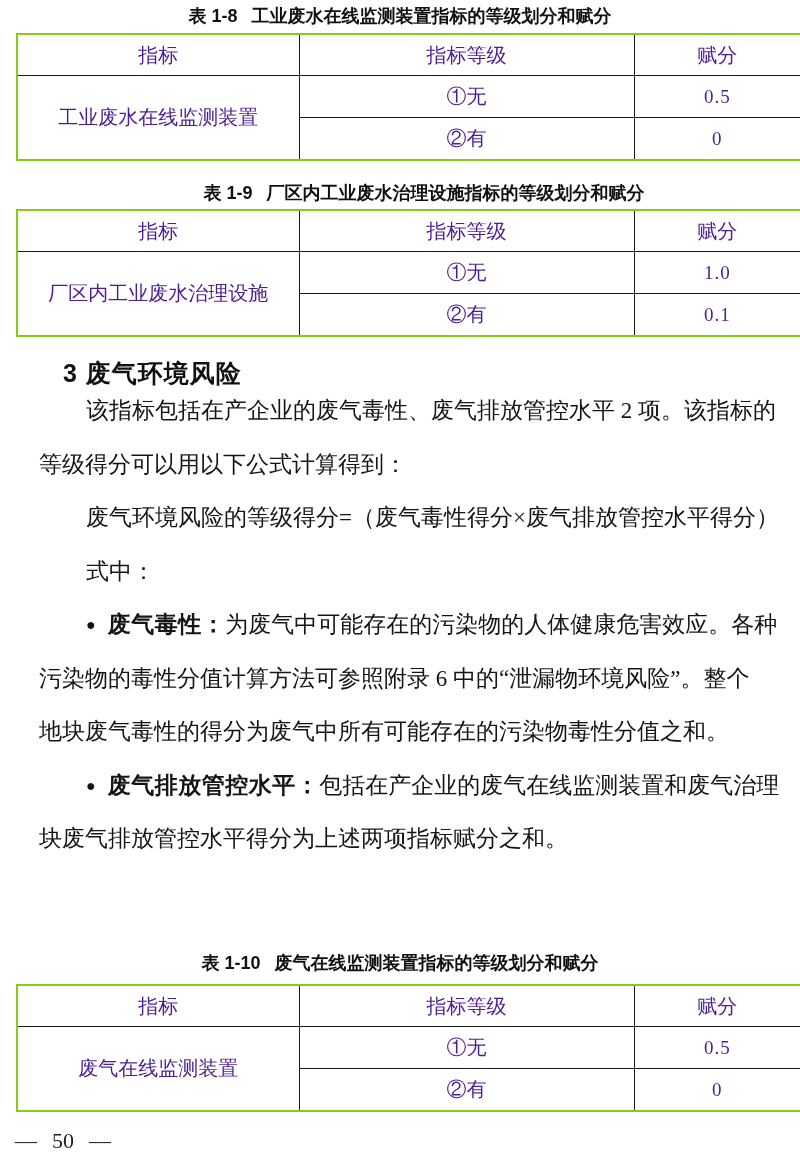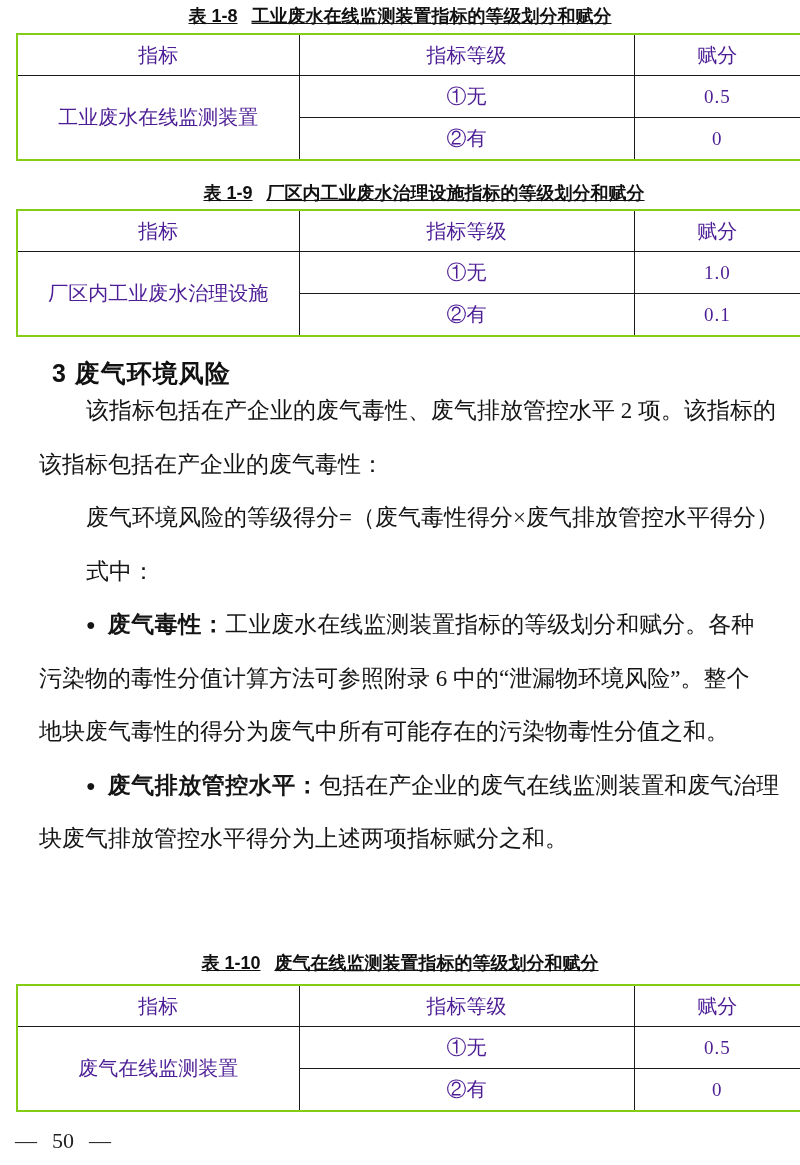--- a/index.html
+++ b/index.html
@@ -17,21 +17,20 @@
   .tbl-title {
     position: absolute;
     left: 0;
     width: 800px;
     text-align: center;
     font-family: "Liberation Sans", "DejaVu Sans", sans-serif;
     font-weight: 700;
     font-size: 18px;
     line-height: 22px;
     white-space: nowrap;
-    text-decoration: underline;
   }
   .tbl-title .tag { margin-right: 14px; }
 
   
   table.grade-table {
     position: absolute;
     left: 16px;
     width: 784px;
     border-collapse: collapse;
     table-layout: fixed;
@@ -47,21 +46,21 @@
     font-weight: 400;
     padding: 0;
   }
   table.grade-table th { height: 40px; }
   table.grade-table td { height: 41px; }
   table.grade-table td.score { font-size: 19px; letter-spacing: 1px; }
 
   
   .section-heading {
     position: absolute;
-    left: 52px;
+    left: 63px;
     font-family: "Liberation Sans", "DejaVu Sans", sans-serif;
     font-weight: 700;
     font-size: 25px;
     line-height: 30px;
     white-space: nowrap;
     letter-spacing: 1px;
   }
 
   
   .body-text {
@@ -164,25 +163,25 @@
       <td>②有</td>
       <td class="score">0.1</td>
     </tr>
   </tbody>
     </table>
 
   <div class="section-heading" id="heading">3 废气环境风险</div>
 
   <div class="body-text" id="body">
     <div class="line indent"><span>该指标包括在产企业的废气毒性、废气排放管控水平 2 项。该指标的</span></div>
-    <div class="line"><span>该指标包括在产企业的废气毒性：</span></div>
+    <div class="line"><span>等级得分可以用以下公式计算得到：</span></div>
     <div class="line indent"><span>废气环境风险的等级得分=（废气毒性得分×废气排放管控水平得分）</span></div>
     <div class="line indent"><span>式中：</span></div>
     <div class="line indent">
-      <span class="bullet-glyph">●</span><span class="bold-lead">废气毒性：</span><span>工业废水在线监测装置指标的等级划分和赋分。各种</span>
+      <span class="bullet-glyph">●</span><span class="bold-lead">废气毒性：</span><span>为废气中可能存在的污染物的人体健康危害效应。各种</span>
     </div>
     <div class="line"><span>污染物的毒性分值计算方法可参照附录 6 中的“泄漏物环境风险”。整个</span></div>
     <div class="line"><span>地块废气毒性的得分为废气中所有可能存在的污染物毒性分值之和。</span></div>
     <div class="line indent">
       <span class="bullet-glyph">●</span><span class="bold-lead">废气排放管控水平：</span><span>包括在产企业的废气在线监测装置和废气治理</span>
     </div>
     <div class="line"><span>块废气排放管控水平得分为上述两项指标赋分之和。</span></div>
   </div>
 
   <div class="tbl-title" id="t3-title">

